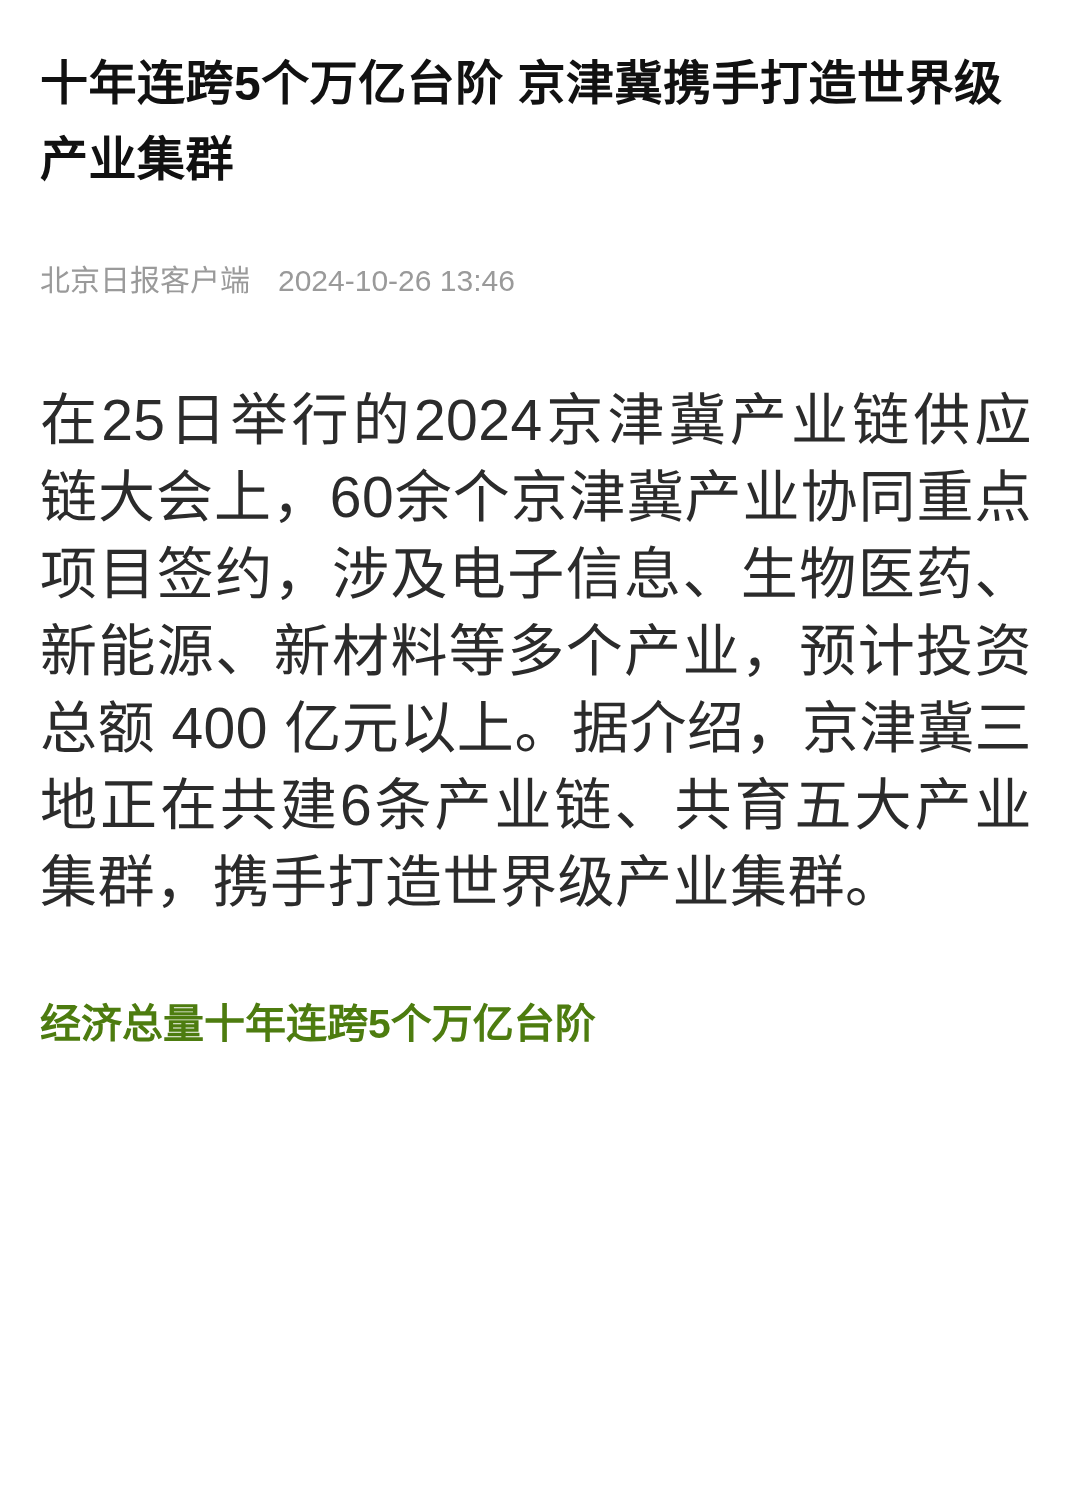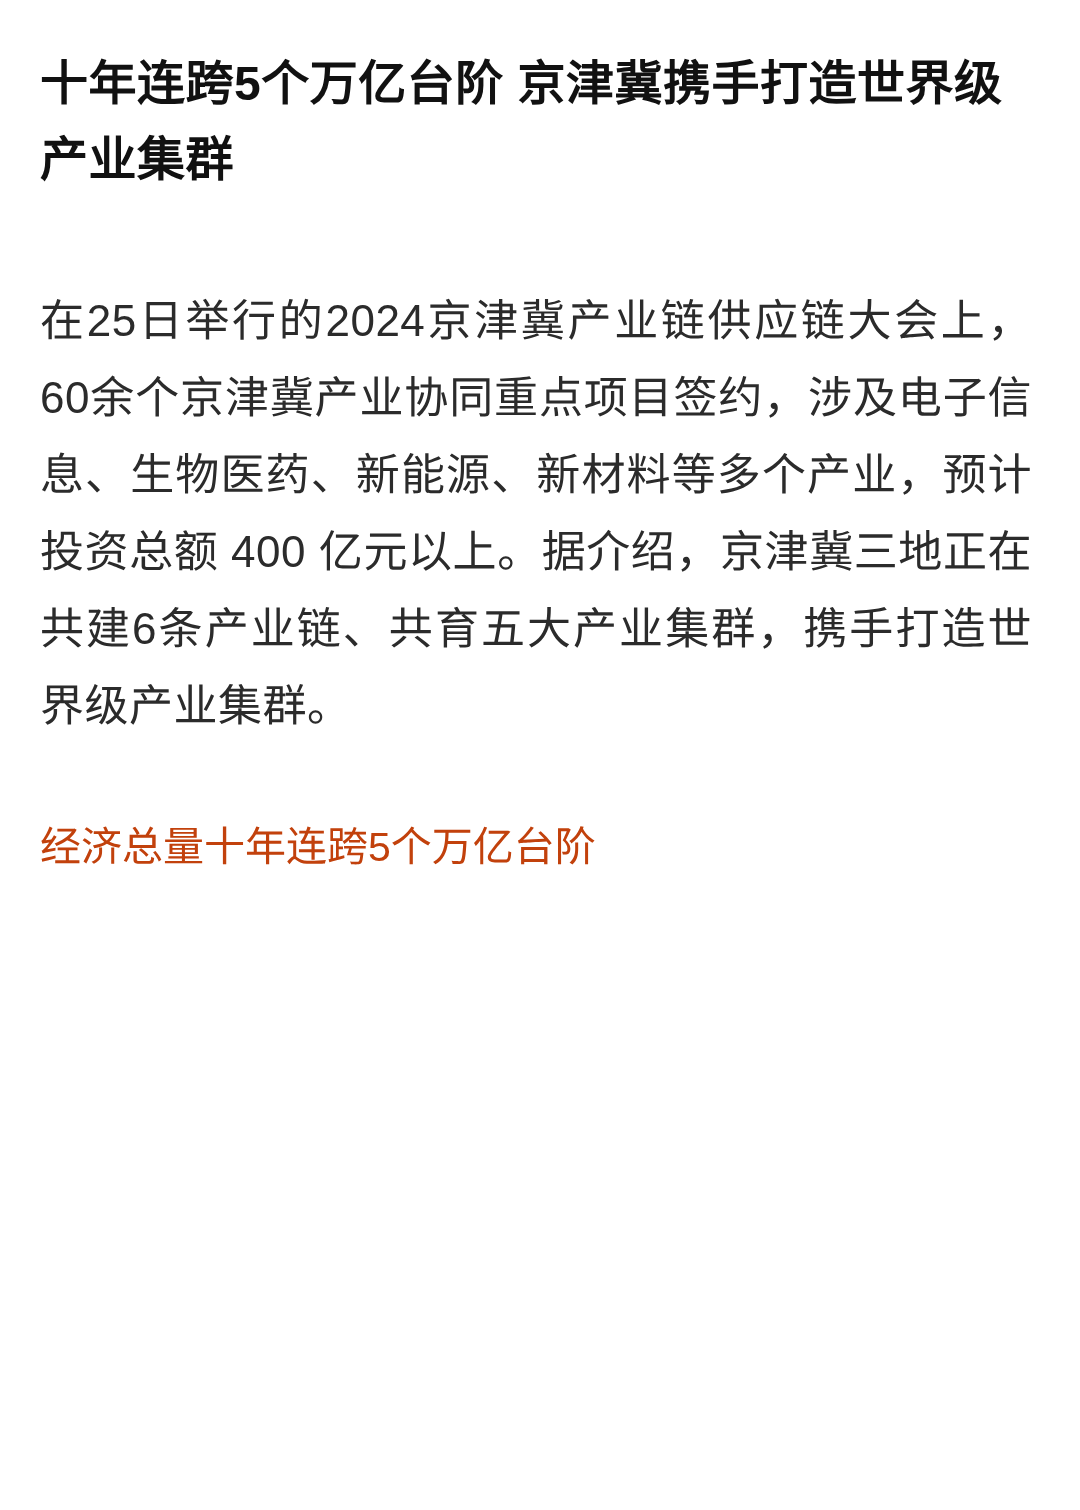--- a/index.html
+++ b/index.html
@@ -35,42 +35,46 @@
     font-size: 30px;
     font-weight: 400;
     line-height: 34px;
   }
   .article-body {
     margin-top: 84px;
   }
   .article-paragraph {
     margin: 0 0 78px 0;
     color: #2b2b2b;
-    font-size: 44px;
+    font-size: 57px;
     font-weight: 400;
     line-height: 77px;
     text-align: justify;
     letter-spacing: 0.5px;
   }
   .section-subheading {
     margin: 0 0 76px 0;
-    color: #c2410c;
+    color: #4d7c0f;
     font-size: 41px;
-    font-weight: 400;
+    font-weight: 700;
     line-height: 50px;
     text-align: left;
   }
 </style>
 </head>
 <body>
 
 <div class="page">
 
   <h1 class="article-title">十年连跨5个万亿台阶 京津冀携手打造世界级产业集群</h1>
 
+  <div class="byline">
+    <span>北京日报客户端</span>
+    <span>2024-10-26 13:46</span>
+  </div>
 
   <div class="article-body">
     <p class="article-paragraph">在25日举行的2024京津冀产业链供应链大会上，60余个京津冀产业协同重点项目签约，涉及电子信息、生物医药、新能源、新材料等多个产业，预计投资总额 400 亿元以上。据介绍，京津冀三地正在共建6条产业链、共育五大产业集群，携手打造世界级产业集群。</p>
 
     <h2 class="section-subheading">经济总量十年连跨5个万亿台阶</h2>
 
   </div>
 
 </div>
 

